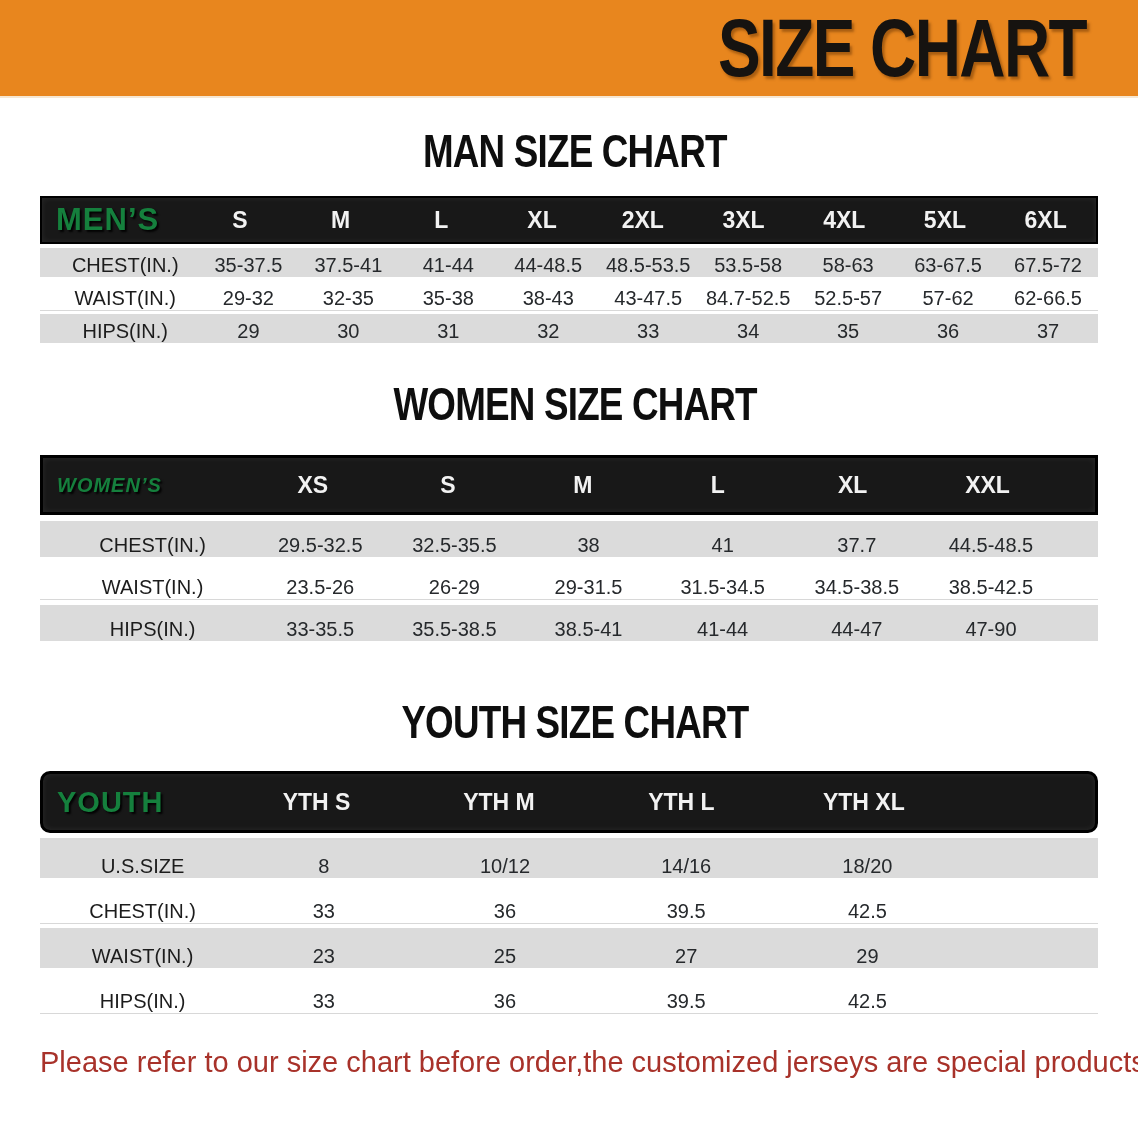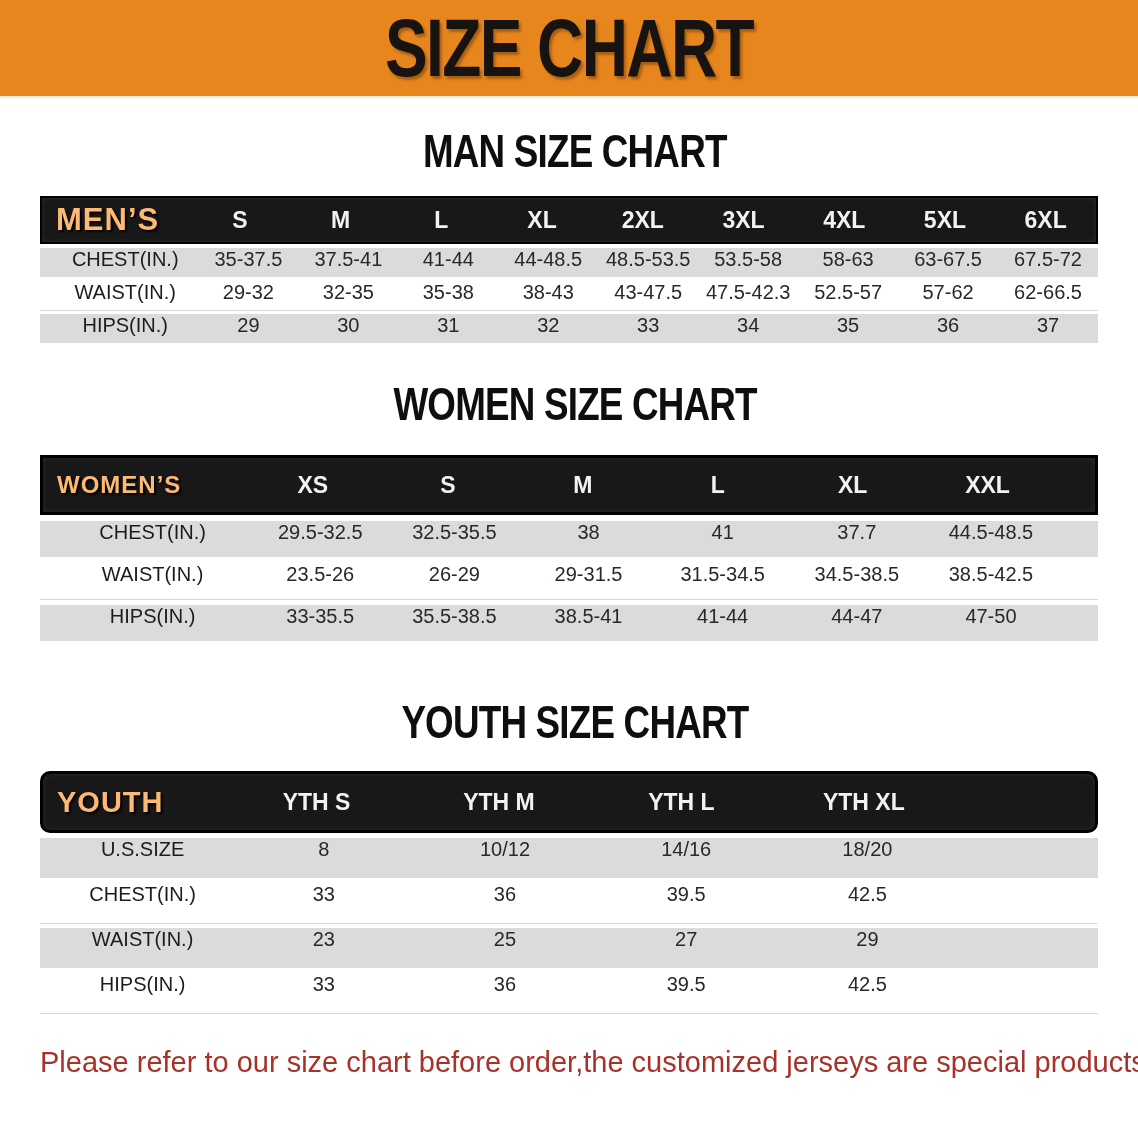--- a/index.html
+++ b/index.html
@@ -14,21 +14,21 @@
     background: #ffffff;
     overflow: hidden;
   }
 
   
   .banner {
     height: 98px;
     background: var(--banner-bg, #E8861E);
     display: flex;
     align-items: center;
-    justify-content: center;
+    justify-content: flex-end;
     border-bottom: 2px solid #f6e7d2;
   }
   .banner-title {
     display: inline-block;
     font-size: 82px;
     font-weight: 800;
     line-height: 1;
     color: #161310;
     letter-spacing: -2px;
     transform: scaleX(0.78);
@@ -69,39 +69,39 @@
   }
   .mens   .thead { height: 48px; }
   .womens .thead { height: 60px; border-width: 3px; }
   .youth  .thead { height: 62px; border-width: 3px; border-radius: 10px; }
 
   .hlabel {
     display: flex;
     align-items: center;
     padding-left: 14px;
     font-weight: 800;
-    color: #fdba74;
+    color: #15803d;
     letter-spacing: 1px;
     text-shadow: 2px 2px 2px rgba(0,0,0,0.9);
     white-space: nowrap;
   }
   .mens   .hlabel { width: 14%; font-size: 31px; }
-  .womens .hlabel { width: 20%; font-size: 24px; }
+  .womens .hlabel { width: 20%; font-size: 20px; font-style: italic; }
   .youth  .hlabel { width: 20%; font-size: 29px; }
 
   .hcell {
     flex: 1;
     text-align: center;
     font-size: 23px;
     font-weight: 600;
     color: #f2f2f2;
     white-space: nowrap;
   }
 
-  .trow { display: flex; align-items: flex-start; padding-left: 12px; }
+  .trow { display: flex; align-items: flex-end; padding-left: 12px; }
   .mens   .trow { height: 29px; margin-top: 4px; }
   .womens .trow { height: 36px; margin-top: 6px; }
   .youth  .trow { height: 40px; margin-top: 5px; }
 
   .trow.shaded { background: var(--row-shaded, #DBDBDB); }
   .trow.plain  { background: #ffffff; box-shadow: 0 1px 0 #d8d8d8; }
 
   
   .womens .thead, .womens .trow { padding-right: 40px; }
   .youth  .thead, .youth  .trow { padding-right: 140px; }
@@ -172,21 +172,21 @@
         <span class="cell">63-67.5</span>
         <span class="cell">67.5-72</span>
       </div>
       <div class="trow plain">
         <span class="rlabel">WAIST(IN.)</span>
         <span class="cell">29-32</span>
         <span class="cell">32-35</span>
         <span class="cell">35-38</span>
         <span class="cell">38-43</span>
         <span class="cell">43-47.5</span>
-        <span class="cell">47.5-42.3</span>
+        <span class="cell">84.7-52.5</span>
         <span class="cell">52.5-57</span>
         <span class="cell">57-62</span>
         <span class="cell">62-66.5</span>
       </div>
       <div class="trow shaded">
         <span class="rlabel">HIPS(IN.)</span>
         <span class="cell">29</span>
         <span class="cell">30</span>
         <span class="cell">31</span>
         <span class="cell">32</span>
@@ -230,21 +230,21 @@
         <span class="cell">34.5-38.5</span>
         <span class="cell">38.5-42.5</span>
       </div>
       <div class="trow shaded">
         <span class="rlabel">HIPS(IN.)</span>
         <span class="cell">33-35.5</span>
         <span class="cell">35.5-38.5</span>
         <span class="cell">38.5-41</span>
         <span class="cell">41-44</span>
         <span class="cell">44-47</span>
-        <span class="cell">47-50</span>
+        <span class="cell">47-90</span>
       </div>
     </div>
 
   <h2 class="section-heading" id="youth-heading">
     <span class="heading-text">YOUTH SIZE CHART</span>
   </h2>
 
   <div class="size-table youth">
       <div class="thead">
         <span class="hlabel">YOUTH</span>

